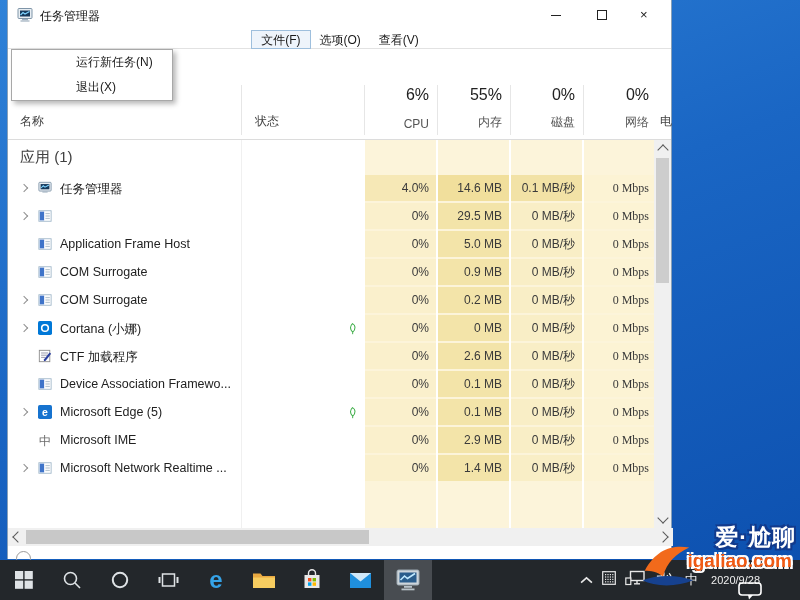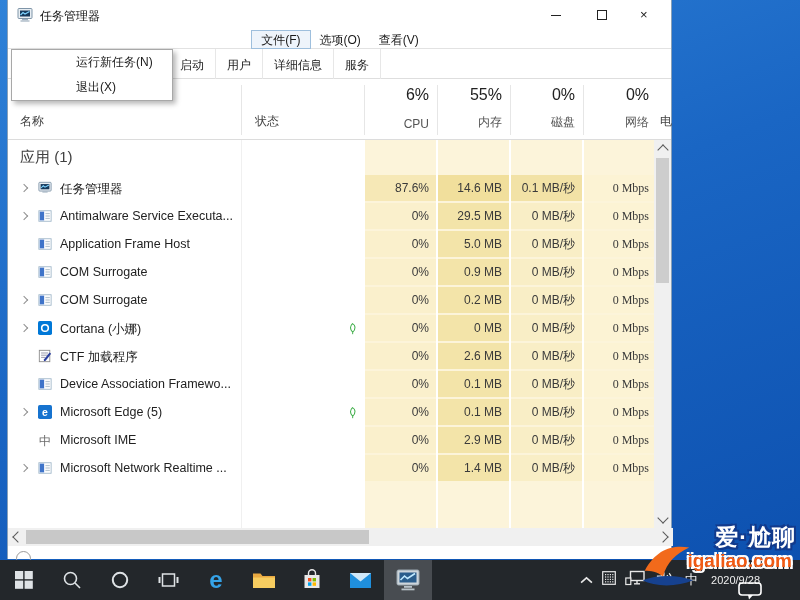--- a/index.html
+++ b/index.html
@@ -128,27 +128,20 @@
         <span class="glyph-close">×</span>
       </div>
   </div>
 
   <div class="menubar">
     <div class="menu-item open">文件(F)</div>
     <div class="menu-item">选项(O)</div>
     <div class="menu-item">查看(V)</div>
   </div>
 
-  <div class="tabrow">
-    <div class="tab-spacer"></div>
-    <div class="tab">启动</div>
-    <div class="tab">用户</div>
-    <div class="tab">详细信息</div>
-    <div class="tab">服务</div>
-  </div>
 
   <div class="thead">
     <span class="hdr-vline" style="left:233px"></span>
     <span class="hdr-vline" style="left:356px"></span>
     <span class="hdr-vline" style="left:429px"></span>
     <span class="hdr-vline" style="left:502px"></span>
     <span class="hdr-vline" style="left:575px"></span>
     <span class="name-hdr">名称</span>
     <span class="status-hdr">状态</span>
     <div class="ucol" style="left:357px;width:71px">
@@ -185,37 +178,36 @@
     <span class="picon">
             <svg viewBox="0 0 16 16">
               <rect x="1" y="1.5" width="14" height="10" rx="1" fill="#e8eef3" stroke="#7f95a8"></rect>
               <rect x="3" y="3.5" width="10" height="6" fill="#16395c"></rect>
               <polyline points="3.5,8 6,5.5 8,7 12.5,4.5" fill="none" stroke="#7fd4ff" stroke-width="1.2"></polyline>
               <rect x="5" y="12" width="6" height="1.2" fill="#9fb0bf"></rect>
             </svg>
           </span>
     <span class="pname">任务管理器</span>
 
-    <span class="vcell c-cpu">87.6%</span>
+    <span class="vcell c-cpu">4.0%</span>
     <span class="vcell c-mem">14.6 MB</span>
     <span class="vcell c-disk">0.1 MB/秒</span>
     <span class="vcell c-net">0 Mbps</span>
   </div>
         <div class="prow">
     <span class="expander"></span>
     <span class="picon">
             <svg viewBox="0 0 16 16">
               <rect x="1" y="2" width="14" height="12" fill="#fff" stroke="#9fb6c8"></rect>
               <rect x="2" y="3" width="5" height="10" fill="#3f74c9"></rect>
               <rect x="8.5" y="4.5" width="5" height="1.4" fill="#b9c7d2"></rect>
               <rect x="8.5" y="7.3" width="5" height="1.4" fill="#b9c7d2"></rect>
               <rect x="8.5" y="10.1" width="5" height="1.4" fill="#b9c7d2"></rect>
             </svg>
           </span>
-    <span class="pname">Antimalware Service Executa...</span>
 
     <span class="vcell c-cpu">0%</span>
     <span class="vcell c-mem">29.5 MB</span>
     <span class="vcell c-disk">0 MB/秒</span>
     <span class="vcell c-net">0 Mbps</span>
   </div>
         <div class="prow">
 
     <span class="picon">
             <svg viewBox="0 0 16 16">

